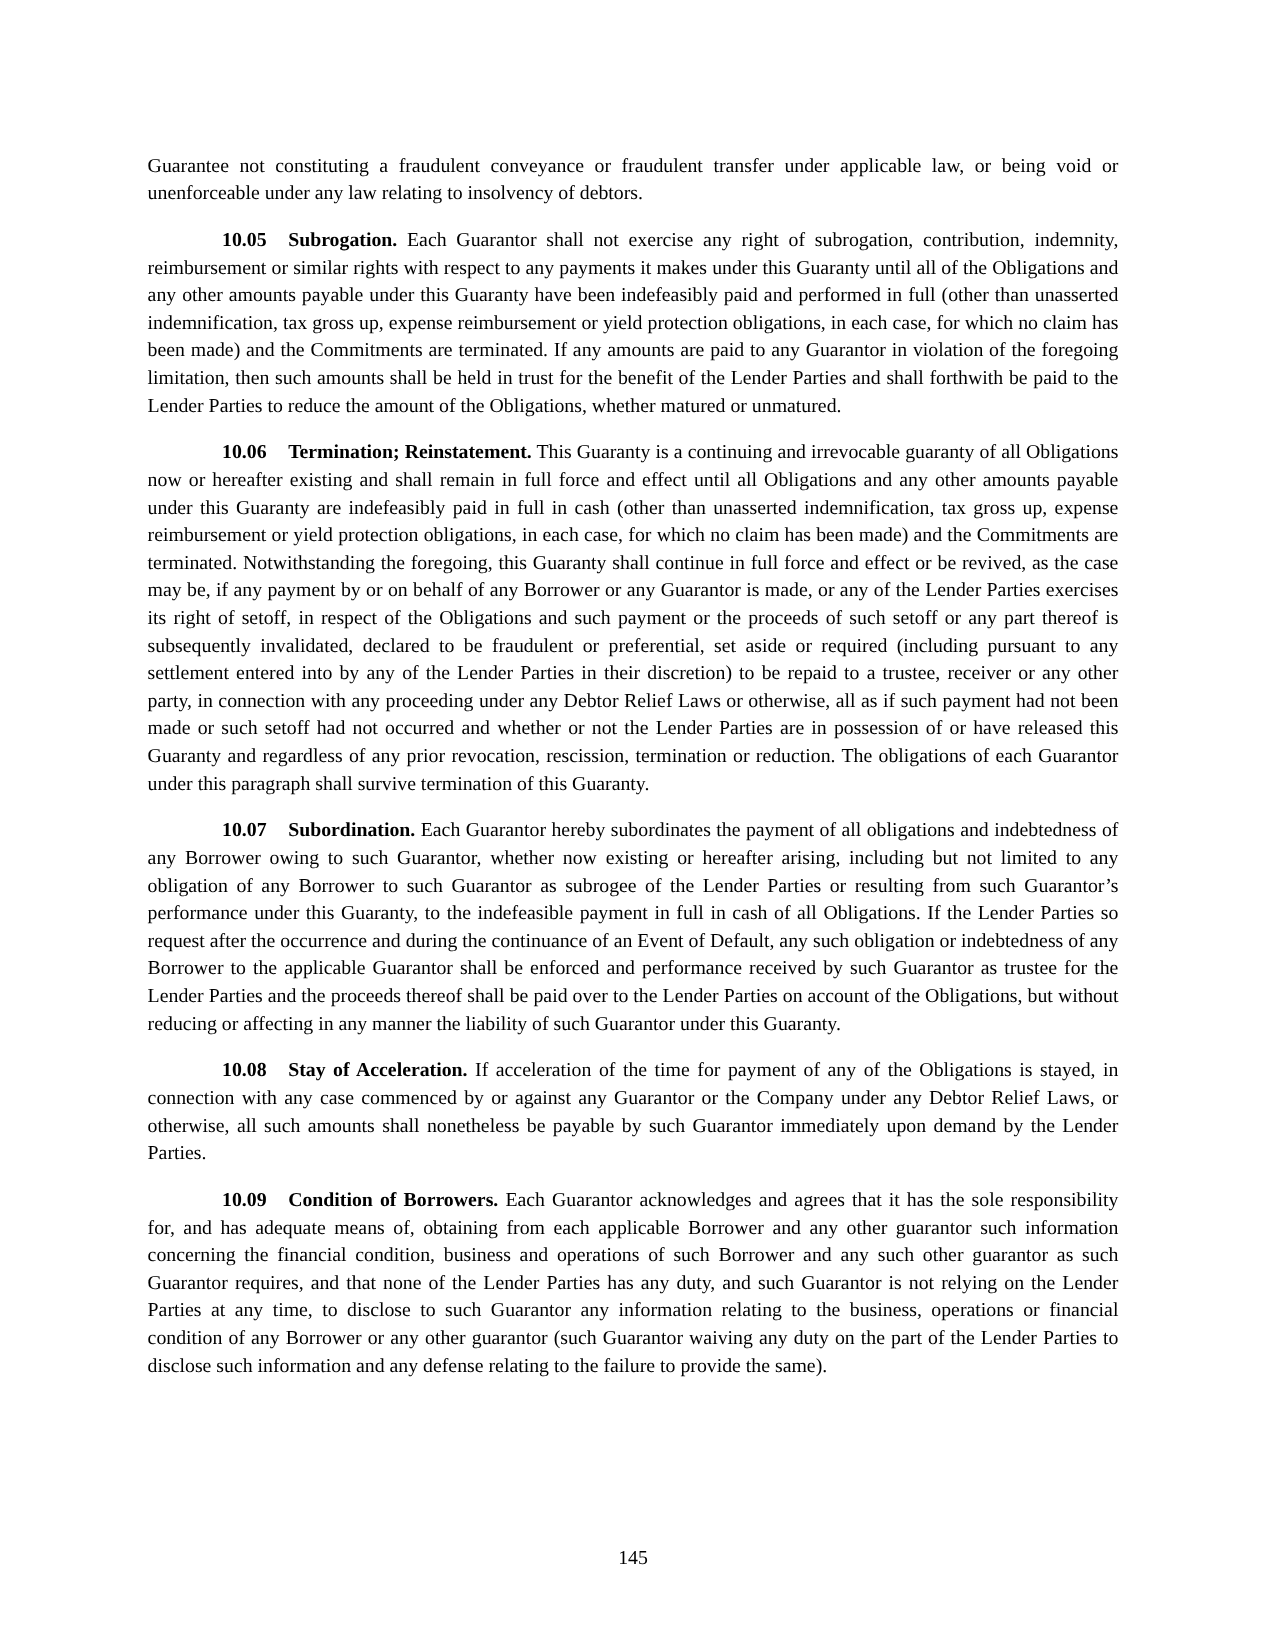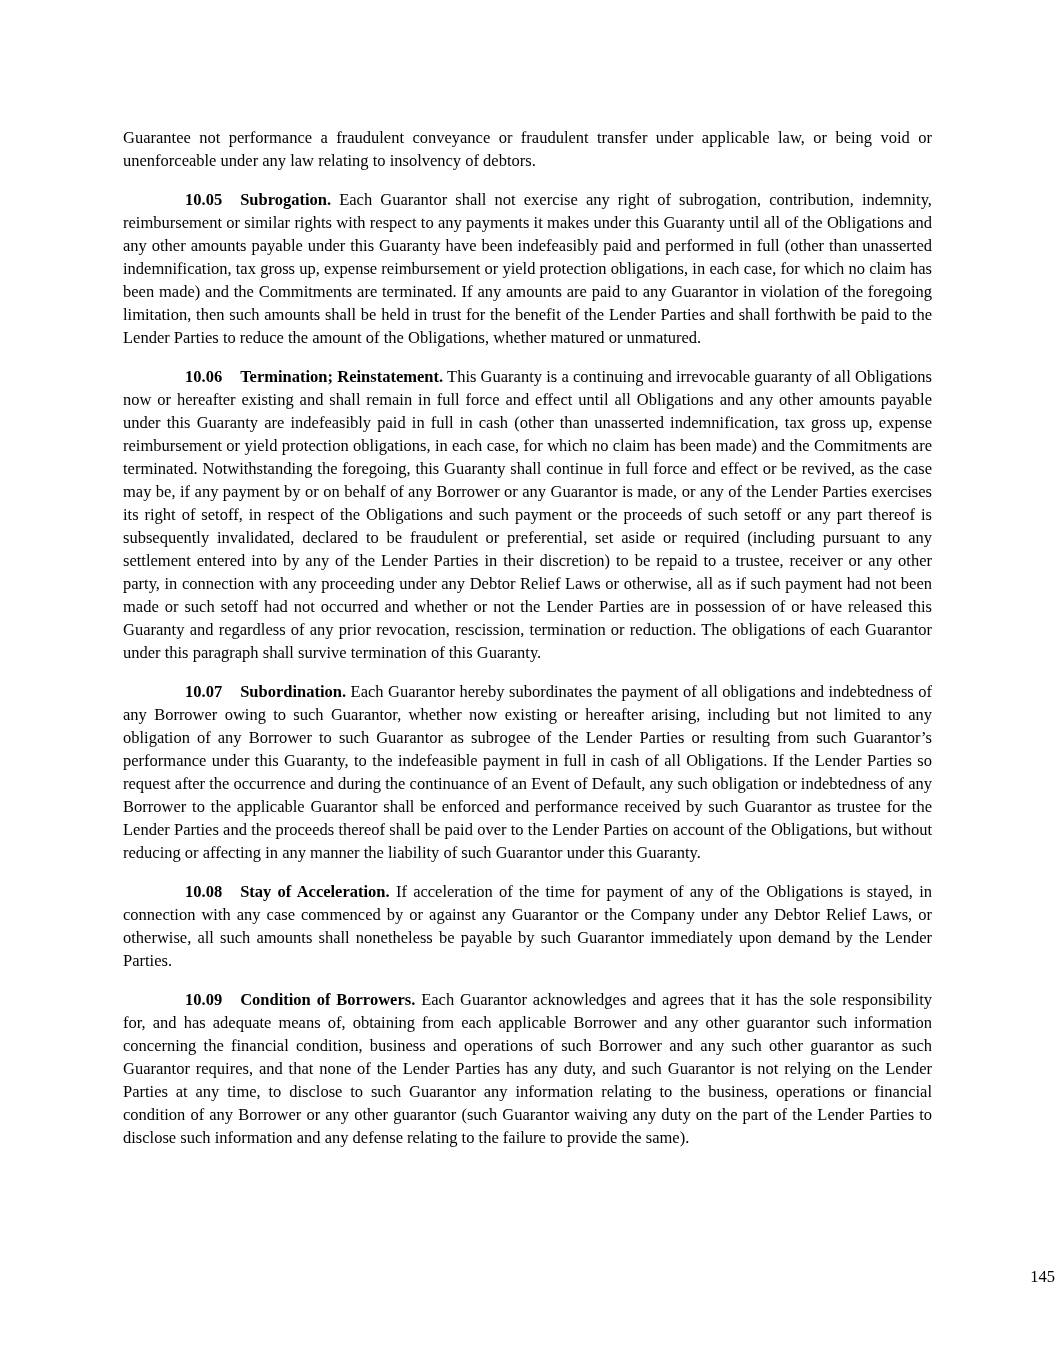--- a/index.html
+++ b/index.html
@@ -34,34 +34,34 @@
   }
   .sec-gap {
     display: inline-block;
     width: 18px;
   }
   .sec-title {
     font-weight: bold;
   }
   .page-number {
     position: absolute;
-    bottom: 77px;
+    bottom: 56px;
     left: 0;
     width: 100%;
-    text-align: right;
+    text-align: center;
     font-size: 16.5px;
     line-height: 23px;
   }
 </style>
 </head>
 <body>
 
 <div class="page">
 
-  <p class="para"><span>Guarantee not performance a fraudulent conveyance or fraudulent transfer under applicable law, or being void or unenforceable under any law relating to insolvency of debtors.</span></p>
+  <p class="para"><span>Guarantee not constituting a fraudulent conveyance or fraudulent transfer under applicable law, or being void or unenforceable under any law relating to insolvency of debtors.</span></p>
 
   <p class="para section"><span class="sec-num">10.05</span><span class="sec-gap"></span><span class="sec-title">Subrogation.</span> <span>Each Guarantor shall not exercise any right of subrogation, contribution, indemnity, reimbursement or similar rights with respect to any payments it makes under this Guaranty until all of the Obligations and any other amounts payable under this Guaranty have been indefeasibly paid and performed in full (other than unasserted indemnification, tax gross up, expense reimbursement or yield protection obligations, in each case, for which no claim has been made) and the Commitments are terminated. If any amounts are paid to any Guarantor in violation of the foregoing limitation, then such amounts shall be held in trust for the benefit of the Lender Parties and shall forthwith be paid to the Lender Parties to reduce the amount of the Obligations, whether matured or unmatured.</span></p>
 
   <p class="para section"><span class="sec-num">10.06</span><span class="sec-gap"></span><span class="sec-title">Termination; Reinstatement.</span> <span>This Guaranty is a continuing and irrevocable guaranty of all Obligations now or hereafter existing and shall remain in full force and effect until all Obligations and any other amounts payable under this Guaranty are indefeasibly paid in full in cash (other than unasserted indemnification, tax gross up, expense reimbursement or yield protection obligations, in each case, for which no claim has been made) and the Commitments are terminated. Notwithstanding the foregoing, this Guaranty shall continue in full force and effect or be revived, as the case may be, if any payment by or on behalf of any Borrower or any Guarantor is made, or any of the Lender Parties exercises its right of setoff, in respect of the Obligations and such payment or the proceeds of such setoff or any part thereof is subsequently invalidated, declared to be fraudulent or preferential, set aside or required (including pursuant to any settlement entered into by any of the Lender Parties in their discretion) to be repaid to a trustee, receiver or any other party, in connection with any proceeding under any Debtor Relief Laws or otherwise, all as if such payment had not been made or such setoff had not occurred and whether or not the Lender Parties are in possession of or have released this Guaranty and regardless of any prior revocation, rescission, termination or reduction. The obligations of each Guarantor under this paragraph shall survive termination of this Guaranty.</span></p>
 
   <p class="para section"><span class="sec-num">10.07</span><span class="sec-gap"></span><span class="sec-title">Subordination.</span> <span>Each Guarantor hereby subordinates the payment of all obligations and indebtedness of any Borrower owing to such Guarantor, whether now existing or hereafter arising, including but not limited to any obligation of any Borrower to such Guarantor as subrogee of the Lender Parties or resulting from such Guarantor’s performance under this Guaranty, to the indefeasible payment in full in cash of all Obligations. If the Lender Parties so request after the occurrence and during the continuance of an Event of Default, any such obligation or indebtedness of any Borrower to the applicable Guarantor shall be enforced and performance received by such Guarantor as trustee for the Lender Parties and the proceeds thereof shall be paid over to the Lender Parties on account of the Obligations, but without reducing or affecting in any manner the liability of such Guarantor under this Guaranty.</span></p>
 
   <p class="para section"><span class="sec-num">10.08</span><span class="sec-gap"></span><span class="sec-title">Stay of Acceleration.</span> <span>If acceleration of the time for payment of any of the Obligations is stayed, in connection with any case commenced by or against any Guarantor or the Company under any Debtor Relief Laws, or otherwise, all such amounts shall nonetheless be payable by such Guarantor immediately upon demand by the Lender Parties.</span></p>
 
   <p class="para section"><span class="sec-num">10.09</span><span class="sec-gap"></span><span class="sec-title">Condition of Borrowers.</span> <span>Each Guarantor acknowledges and agrees that it has the sole responsibility for, and has adequate means of, obtaining from each applicable Borrower and any other guarantor such information concerning the financial condition, business and operations of such Borrower and any such other guarantor as such Guarantor requires, and that none of the Lender Parties has any duty, and such Guarantor is not relying on the Lender Parties at any time, to disclose to such Guarantor any information relating to the business, operations or financial condition of any Borrower or any other guarantor (such Guarantor waiving any duty on the part of the Lender Parties to disclose such information and any defense relating to the failure to provide the same).</span></p>

